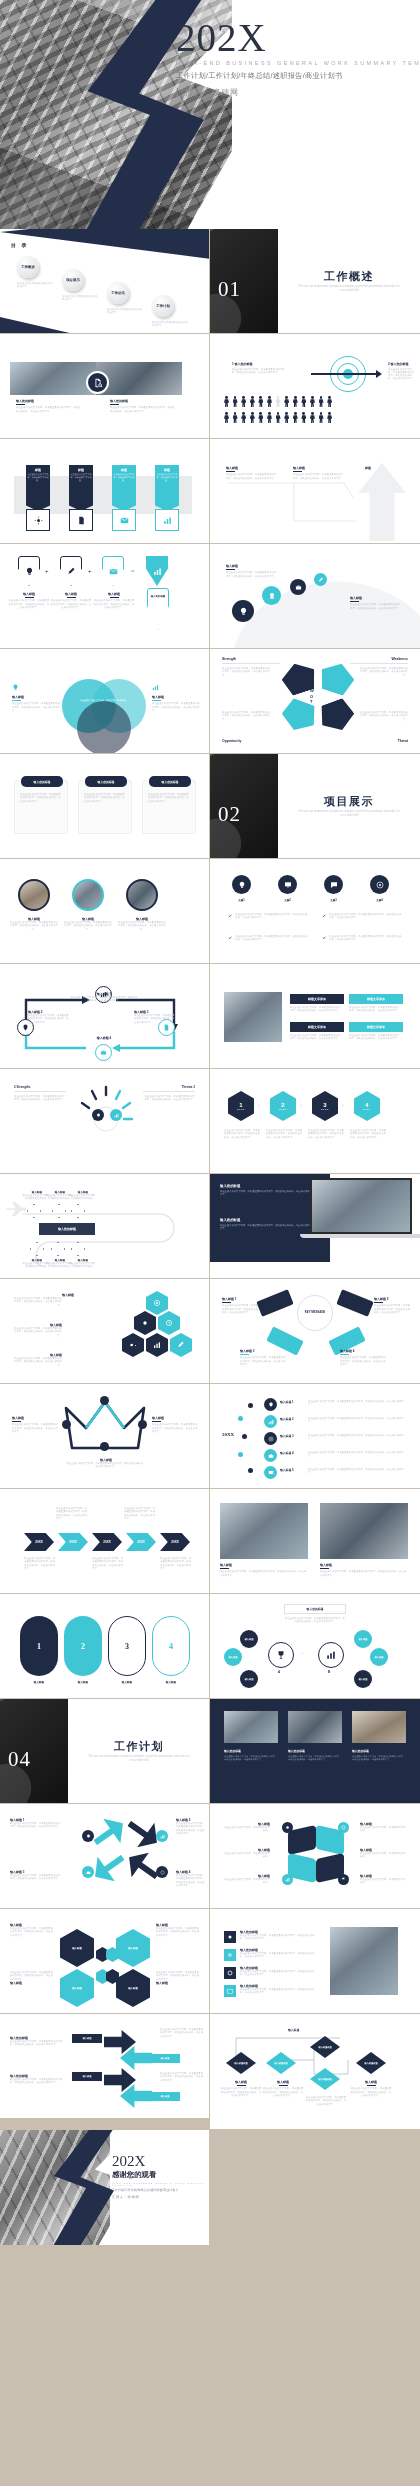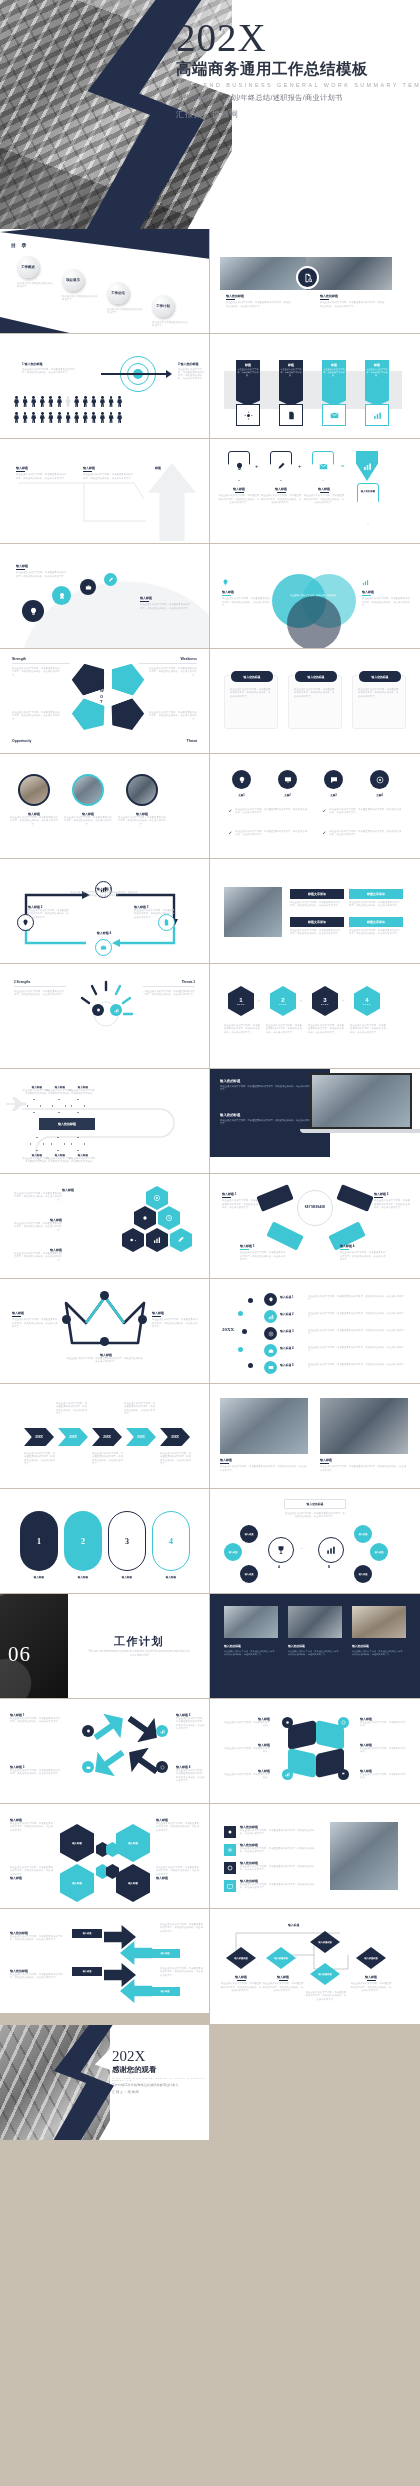--- a/index.html
+++ b/index.html
@@ -97,21 +97,20 @@
 <body>
 
 <div class="sheet">
 
   <div class="cover">
     <div class="cover-photo"></div>
     <div class="cover-white-wedge"></div>
     <div class="cover-zig"></div>
     <div class="cover-text">
       <div class="cover-year">202X</div>
-      <div class="cover-title">高端商务通用工作总结模板</div>
       <div class="cover-en">HIGH-END BUSINESS GENERAL WORK SUMMARY TEMPLATE</div>
       <div class="cover-sub">工作计划/工作计划/年终总结/述职报告/商业计划书</div>
       <div class="cover-rep">汇报人：搜穗网</div>
     </div>
   </div>
 
   <div class="grid">
 
     <div class="slide">
       <div style="position:absolute;left:0;top:0;width:210px;height:48px;background:#232e4b;clip-path:polygon(14% 0,100% 0,100% 62%,0 6%)"></div>
@@ -136,20 +135,26 @@
         <div class="lorem tiny" style="width:38px;margin-top:4px">此处输入中英文标题此处输入相关简短文字</div>
       </div>
       <div style="position:absolute;left:152px;top:66px">
         <div class="circ center" style="width:22px;height:22px;background:radial-gradient(circle at 35% 28%,#fff,#d7dade);box-shadow:1px 2px 3px rgba(0,0,0,.22);font-size:3.4px;text-align:center;line-height:1.3;color:#1f2a44;font-weight:700">
           <span>工作计划</span>
           </div>
         <div class="lorem tiny" style="width:38px;margin-top:4px">此处输入中英文标题此处输入相关简短文字</div>
       </div>
     </div>
 
+    <div class="slide">
+      <div class="sec-strip"></div>
+      <div class="sec-num">01</div>
+      <div class="sec-title">工作概述</div>
+      <div class="sec-en">The user can demonstrate a project on computer, or print the presentation and make it in a in a wider field</div>
+    </div>
 
     <div class="slide">
       <div class="photo2" style="position:absolute;left:10px;top:28px;width:86px;height:33px"></div>
       <div class="photo" style="position:absolute;left:96px;top:28px;width:86px;height:33px"></div>
       <div class="circ center bg-navy" style="position:absolute;left:86px;top:37px;width:23px;height:23px;border:2px solid #fff">
         <svg width="10" height="10" viewBox="0 0 24 24" fill="#fff">
             <path d="M6 2h8l4 4v7h-2V7h-4V4H8v16h5v2H6z"></path>
             <circle cx="17" cy="17" r="3.3" fill="none" stroke="#fff" stroke-width="2"></circle>
             <path d="M19.4 19.4 22 22" stroke="#fff" stroke-width="2"></path>
           </svg>
@@ -414,20 +419,26 @@
       <div style="position:absolute;left:78px;top:26px;width:54px;height:54px;background:#fbfbfc;border:.6px solid #eceef0;border-radius:3px">
         <div class="center" style="position:absolute;left:6px;top:-5px;width:42px;height:11px;background:#1f2a44;border-radius:5px;color:#fff;font-size:2.8px;font-weight:700">输入您的标题</div>
         <div class="lorem tiny" style="margin:12px 5px">在这里输入您的文字内容，或者通过复制您的文本后，在此框中选择粘贴，并选择只保留文字。</div>
       </div>
       <div style="position:absolute;left:142px;top:26px;width:54px;height:54px;background:#fbfbfc;border:.6px solid #eceef0;border-radius:3px">
         <div class="center" style="position:absolute;left:6px;top:-5px;width:42px;height:11px;background:#1f2a44;border-radius:5px;color:#fff;font-size:2.8px;font-weight:700">输入您的标题</div>
         <div class="lorem tiny" style="margin:12px 5px">在这里输入您的文字内容，或者通过复制您的文本后，在此框中选择粘贴，并选择只保留文字。</div>
       </div>
     </div>
 
+    <div class="slide">
+      <div class="sec-strip"></div>
+      <div class="sec-num">02</div>
+      <div class="sec-title">项目展示</div>
+      <div class="sec-en">The user can demonstrate a project on computer, or print the presentation and make it in a in a wider field</div>
+    </div>
 
     <div class="slide">
       <div class="circ photo3" style="position:absolute;left:18px;top:20px;width:32px;height:32px;border:2px solid #1f2a44"></div>
       <div style="position:absolute;left:55px;top:34px;color:#c9ccd2;font-size:4px;letter-spacing:1.4px">···</div>
       <div class="circ photo2" style="position:absolute;left:72px;top:20px;width:32px;height:32px;border:2px solid #3ec6d4"></div>
       <div style="position:absolute;left:110px;top:34px;color:#c9ccd2;font-size:4px;letter-spacing:1.4px">···</div>
       <div class="circ photo" style="position:absolute;left:126px;top:20px;width:32px;height:32px;border:2px solid #1f2a44"></div>
       <div style="position:absolute;left:10px;top:58px;width:48px;text-align:center">
         <div class="lbl2">输入标题</div>
           <div class="lorem tiny">在这里输入您的文字内容，或者通过复制您的文本后，在此框中选择粘贴，并选择只保留文字。</div>
@@ -896,21 +907,21 @@
       <div class="circ center bg-navy" style="position:absolute;left:30px;top:36px;width:18px;height:18px;color:#fff;font-size:2.2px;font-weight:700">输入标题</div>
       <div class="circ center bg-teal" style="position:absolute;left:14px;top:54px;width:18px;height:18px;color:#fff;font-size:2.2px;font-weight:700">输入标题</div>
       <div class="circ center bg-navy" style="position:absolute;left:30px;top:76px;width:18px;height:18px;color:#fff;font-size:2.2px;font-weight:700">输入标题</div>
       <div class="circ center bg-teal" style="position:absolute;left:144px;top:36px;width:18px;height:18px;color:#fff;font-size:2.2px;font-weight:700">输入标题</div>
       <div class="circ center bg-teal" style="position:absolute;left:160px;top:54px;width:18px;height:18px;color:#fff;font-size:2.2px;font-weight:700">输入标题</div>
       <div class="circ center bg-navy" style="position:absolute;left:144px;top:76px;width:18px;height:18px;color:#fff;font-size:2.2px;font-weight:700">输入标题</div>
     </div>
 
     <div class="slide">
       <div class="sec-strip"></div>
-      <div class="sec-num">06</div>
+      <div class="sec-num">04</div>
       <div class="sec-title">工作计划</div>
       <div class="sec-en">The user can demonstrate a project on computer, or print the presentation and make it in a in a wider field</div>
     </div>
 
     <div class="slide">
       <div style="position:absolute;inset:0;background:#1f2a44"></div>
       <div class="photo2" style="position:absolute;left:14px;top:12px;width:54px;height:32px"></div>
       <div class="photo" style="position:absolute;left:78px;top:12px;width:54px;height:32px"></div>
       <div class="photo3" style="position:absolute;left:142px;top:12px;width:54px;height:32px"></div>
       <div style="position:absolute;left:14px;top:50px;width:54px">

